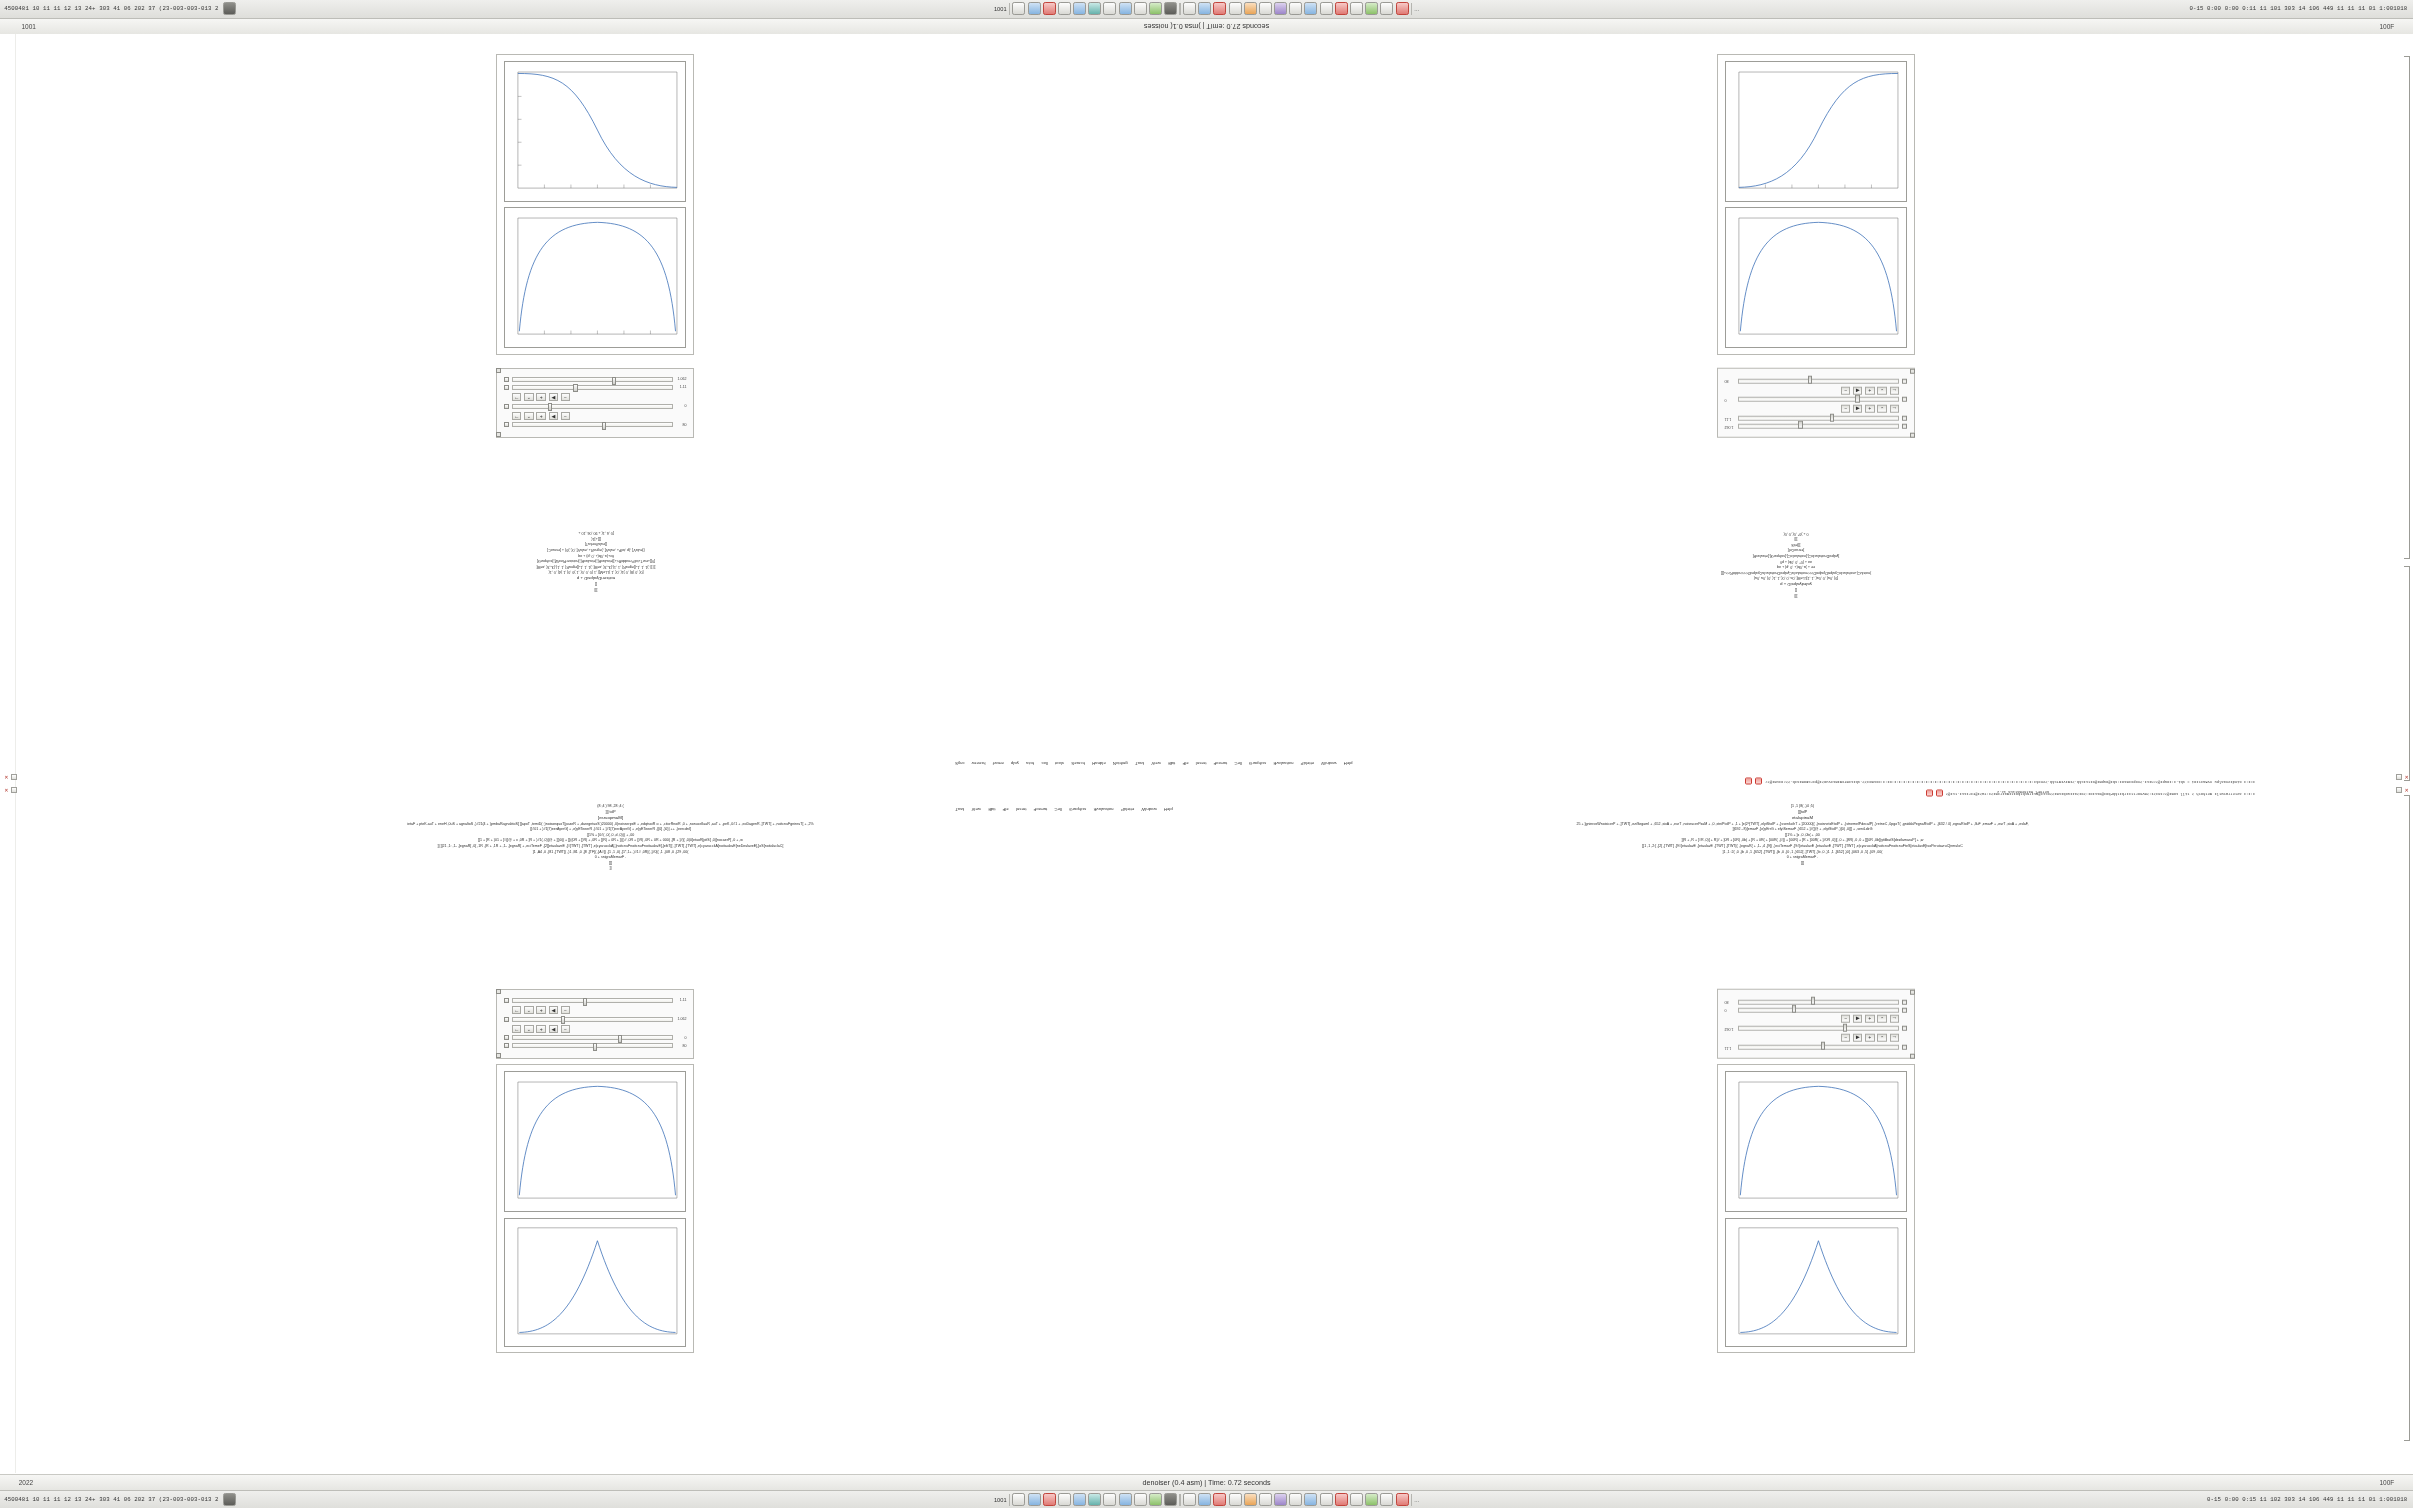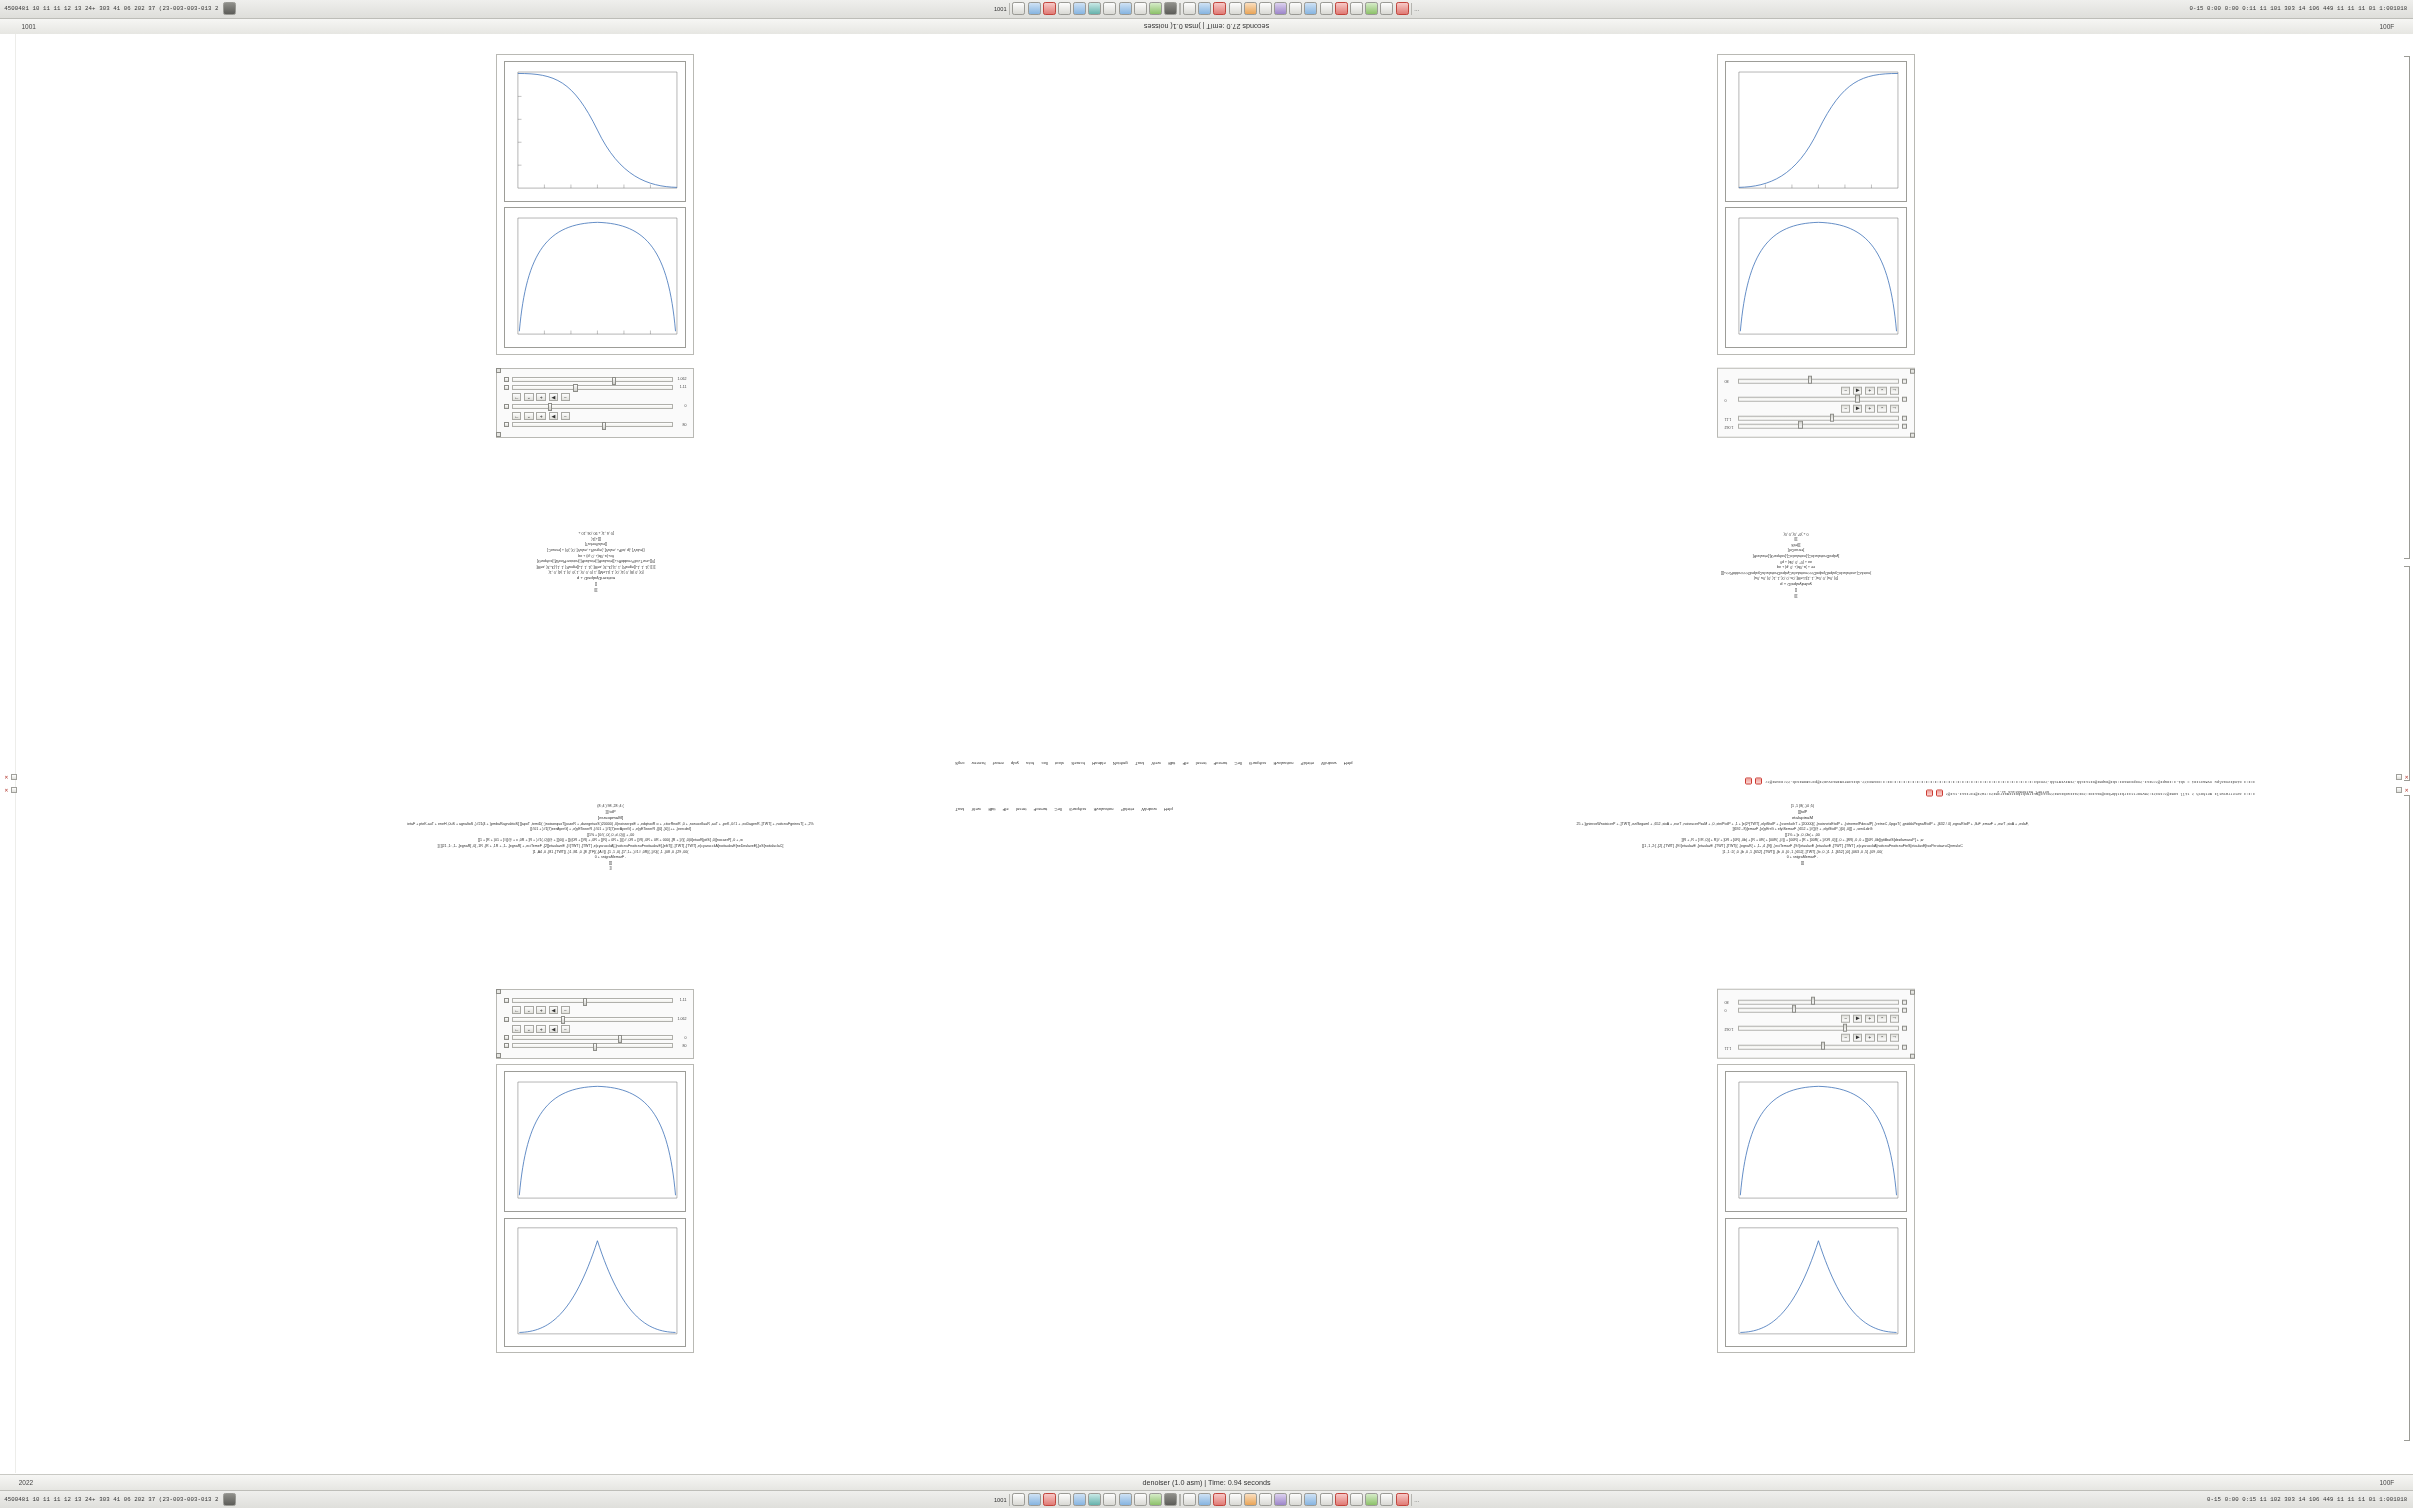--- a/index.html
+++ b/index.html
@@ -681,21 +681,21 @@
             <path d="M20,158 C60,157 95,135 129,30 C163,135 198,157 238,158" fill="none" stroke="#3b6fb6" stroke-width="1.1"></path>
           </svg>
         </div>
       </div>
     </div>
 
   </div>
 
   <div class="bottomstrip">
     <span class="leftlbl">2022</span>
-    <span>denoiser (1.0 asm) | Time: 0.94 seconds</span>
+    <span>denoiser (0.4 asm) | Time: 0.72 seconds</span>
     <span class="rightlbl">100F</span>
   </div>
 
   <div class="panel bottom">
     <div class="left">
       <span class="mono">4500481 10  11  11  12  13  24+ 303  41  06  202  37  (23-003-003-013  2</span>
       <span class="sysicon dark"></span>
     </div>
     <div class="center">
       <span class="tiny">1001</span>

